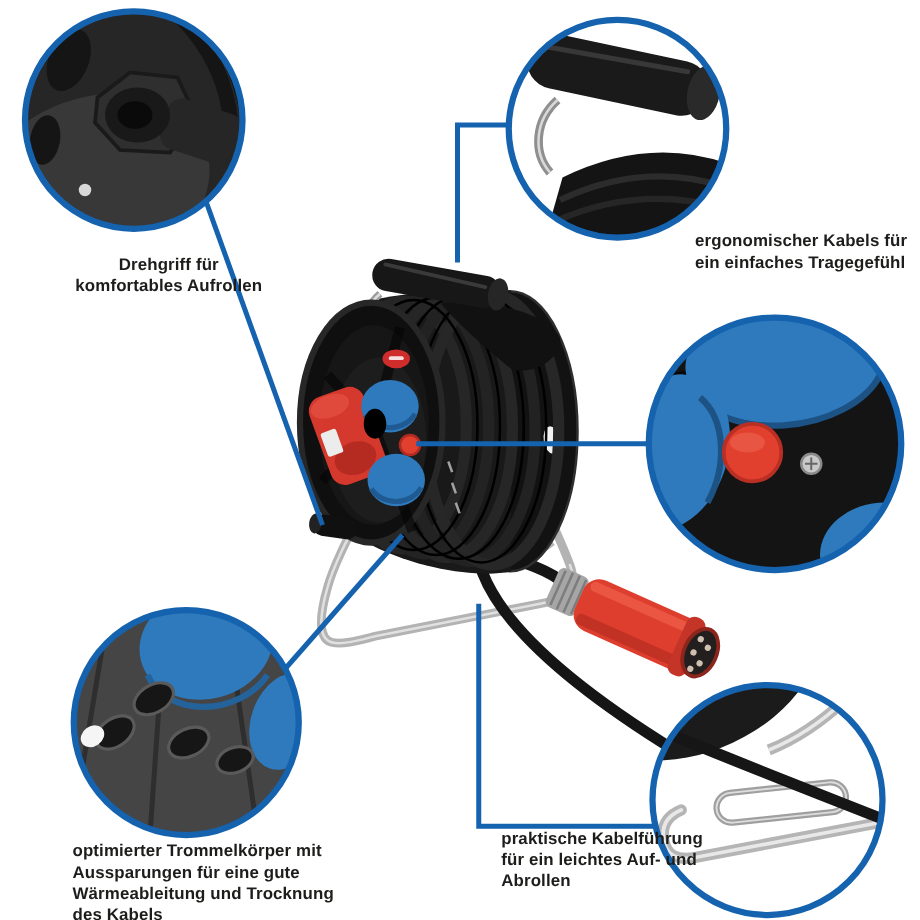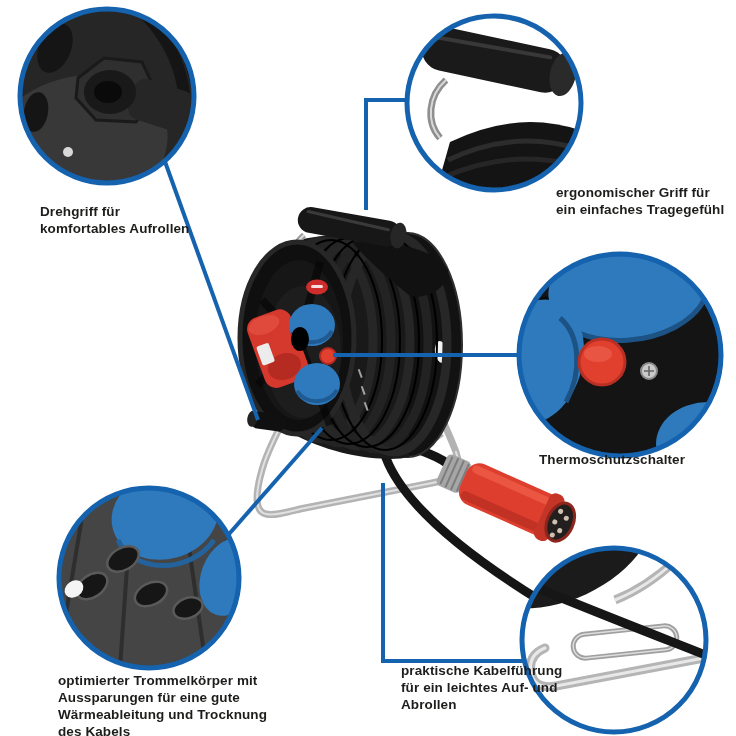--- a/index.html
+++ b/index.html
@@ -1,21 +1,21 @@
 <!DOCTYPE html>
 <html><head>
 <meta charset="utf-8">
 <style>
   html,body{margin:0;padding:0;background:#fff;}
   .stage{position:relative;width:736px;height:736px;background:#ffffff;overflow:hidden;
          font-family:"Liberation Sans",sans-serif;}
   .stage svg{position:absolute;left:0;top:0;}
   .label{position:absolute;font-weight:700;font-size:13.5px;line-height:17px;
          color:#1d1d1b;white-space:pre-line;letter-spacing:.1px;}
-  .label-crank{left:40px;top:203px;width:190px;}
+  .label-crank{left:40px;top:203px;width:190px;text-align:center;}
   .label-handle{left:556px;top:184px;width:178px;}
   .label-thermal{left:539px;top:451px;width:190px;}
   .label-drum{left:58px;top:672px;width:240px;}
   .label-guide{left:401px;top:662px;width:180px;}
 </style>
 </head>
 <body>
 
 <div class="stage">
 
@@ -235,23 +235,22 @@
         <rect x="573" y="630" width="104" height="24" rx="12" fill="none" stroke="#dddddd" stroke-width="1.5"></rect>
       </g>
       <path d="M528,584 C570,602 642,630 708,656" fill="none" stroke="#161616" stroke-width="9" stroke-linecap="round"></path>
     </g>
     <circle cx="614" cy="640" r="92" fill="none" stroke="#1562ae" stroke-width="5"></circle>
   </g>
 </svg>
 
   <div class="label label-crank">Drehgriff für
 komfortables Aufrollen</div>
-  <div class="label label-handle">ergonomischer Griff für
+  <div class="label label-handle">ergonomischer Kabels für
 ein einfaches Tragegefühl</div>
-  <div class="label label-thermal">Thermoschutzschalter</div>
   <div class="label label-drum">optimierter Trommelkörper mit
 Aussparungen für eine gute
 Wärmeableitung und Trocknung
 des Kabels</div>
   <div class="label label-guide">praktische Kabelführung
 für ein leichtes Auf- und
 Abrollen</div>
 </div>
 
 </body></html>

